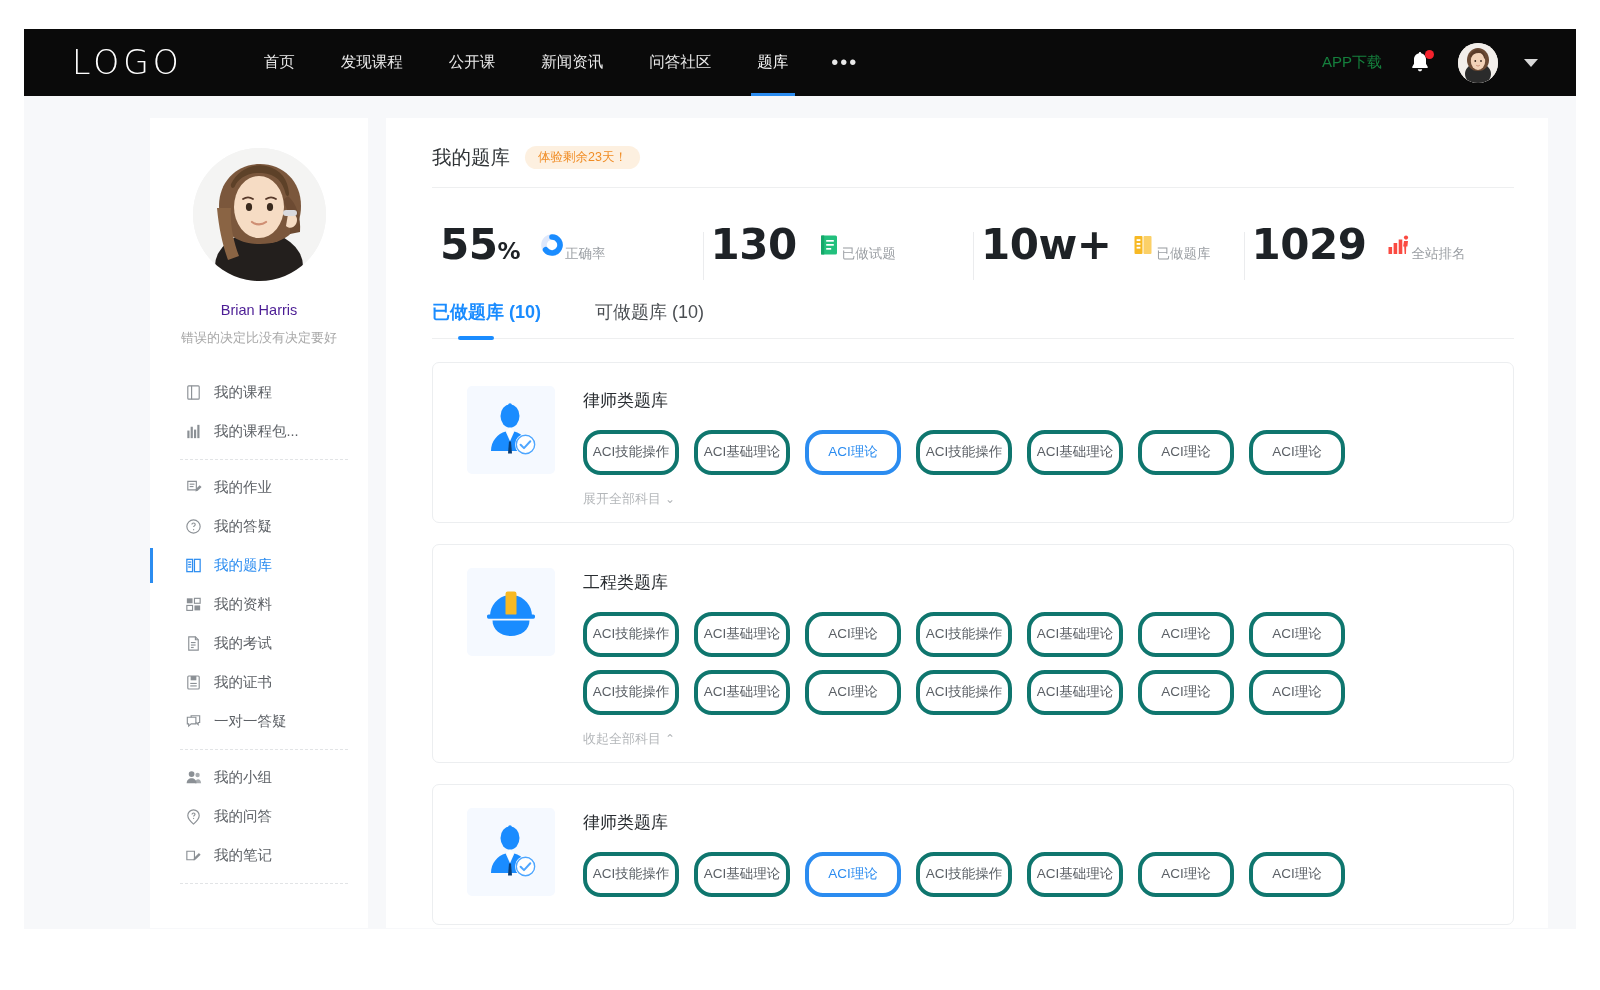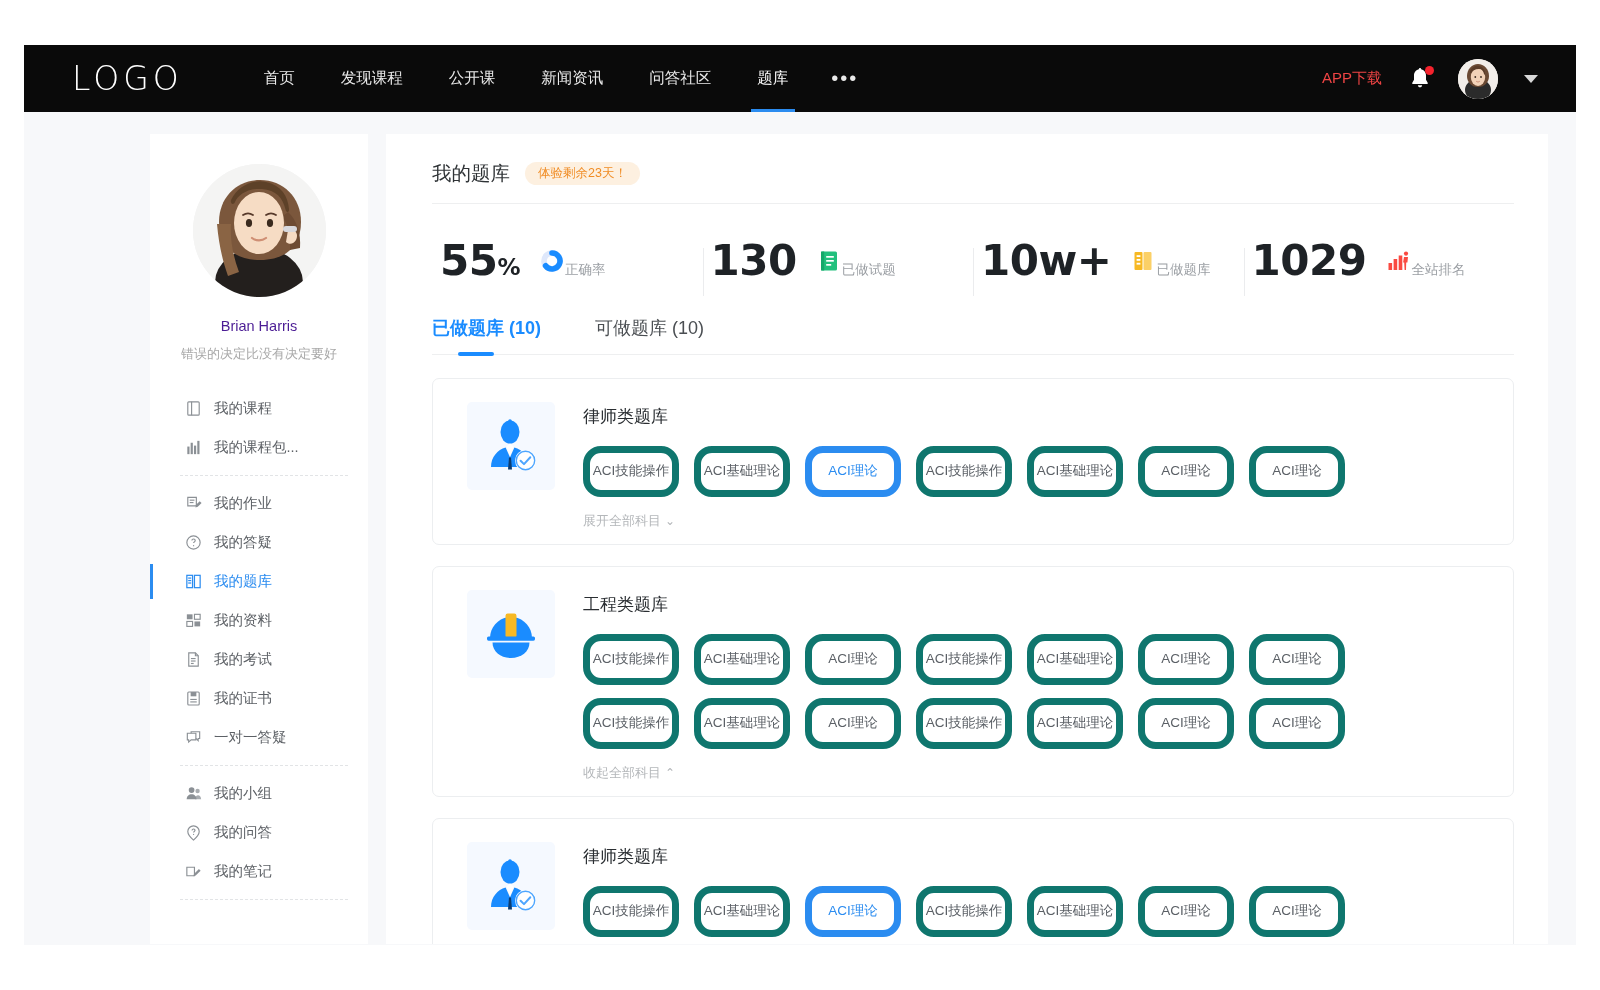--- a/index.html
+++ b/index.html
@@ -10,21 +10,21 @@
     overflow: hidden;
   }
   .page {
     position: relative;
     width: 1600px; height: 990px;
     background: #ffffff;
   }
   
   .app-shell {
     position: absolute;
-    left: 24px; top: 45px;
+    left: 24px; top: 29px;
     width: 1552px; height: 900px;
     background: #f7f8fa;
     overflow: hidden;
   }
 
   
   .topnav {
     position: relative;
     height: 67px;
     background: #0a0a0a;
@@ -71,21 +71,21 @@
     height: 67px;
     cursor: pointer;
   }
   .nav-right {
     margin-left: auto;
     display: flex;
     align-items: center;
     gap: 26px;
   }
   .app-download {
-    color: #ef4444;
+    color: #15803d;
     font-size: 15px;
     cursor: pointer;
     white-space: nowrap;
   }
   .bell-wrap { position: relative; width: 24px; height: 26px; cursor: pointer; }
   .bell-dot {
     position: absolute; right: -2px; top: 0px;
     width: 9px; height: 9px; border-radius: 50%;
     background: #f5222d;
   }
@@ -298,21 +298,21 @@
     margin-top: 3px;
     margin-bottom: 18px;
   }
   .tag-row {
     display: flex;
     gap: 15px;
     margin-bottom: 13px;
     flex-wrap: nowrap;
   }
   .tag {
-    border: 7px solid #0f766e;
+    border: 4px solid #0f766e;
     border-radius: 18px;
     font-size: 13.5px;
     color: #5b6066;
     padding: 9px 0 10px;
     width: 96px;
     text-align: center;
     background: #fff;
     cursor: pointer;
     white-space: nowrap;
   }

